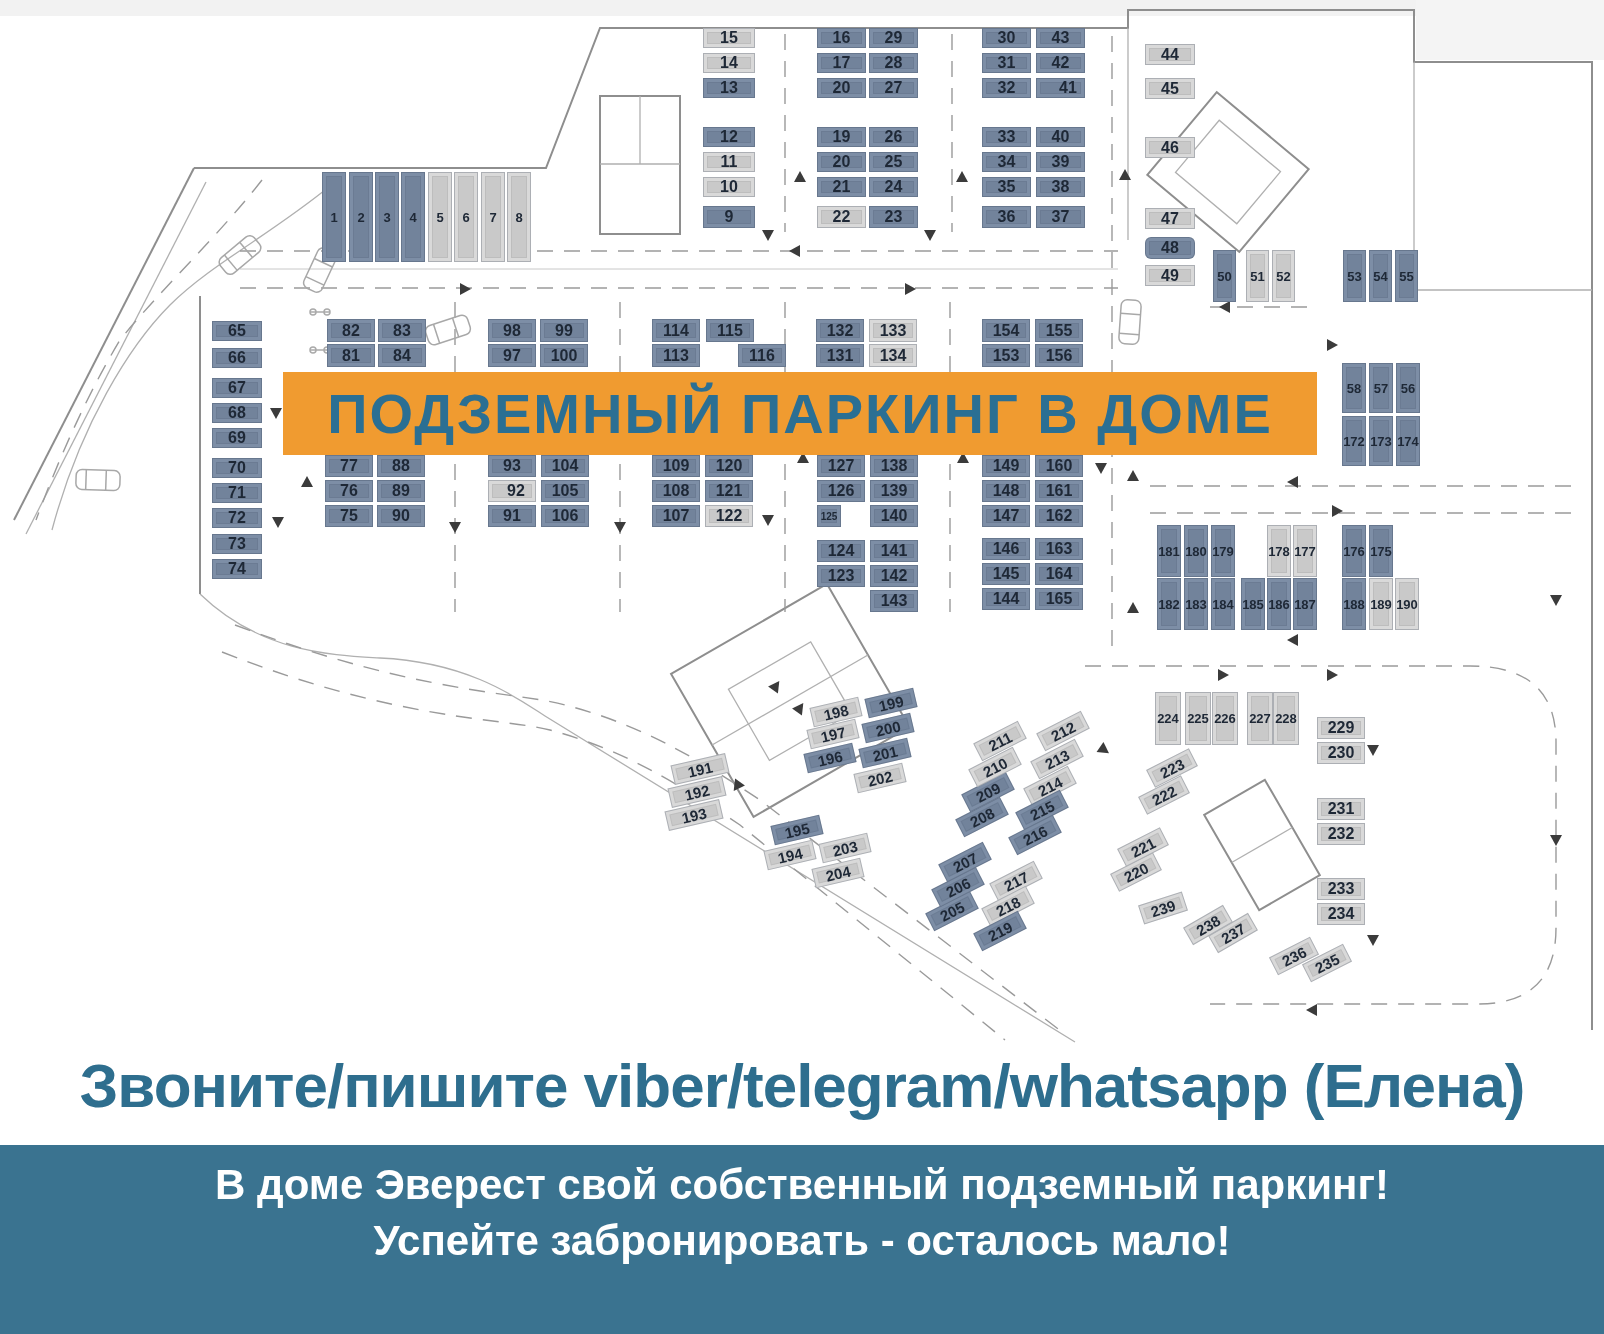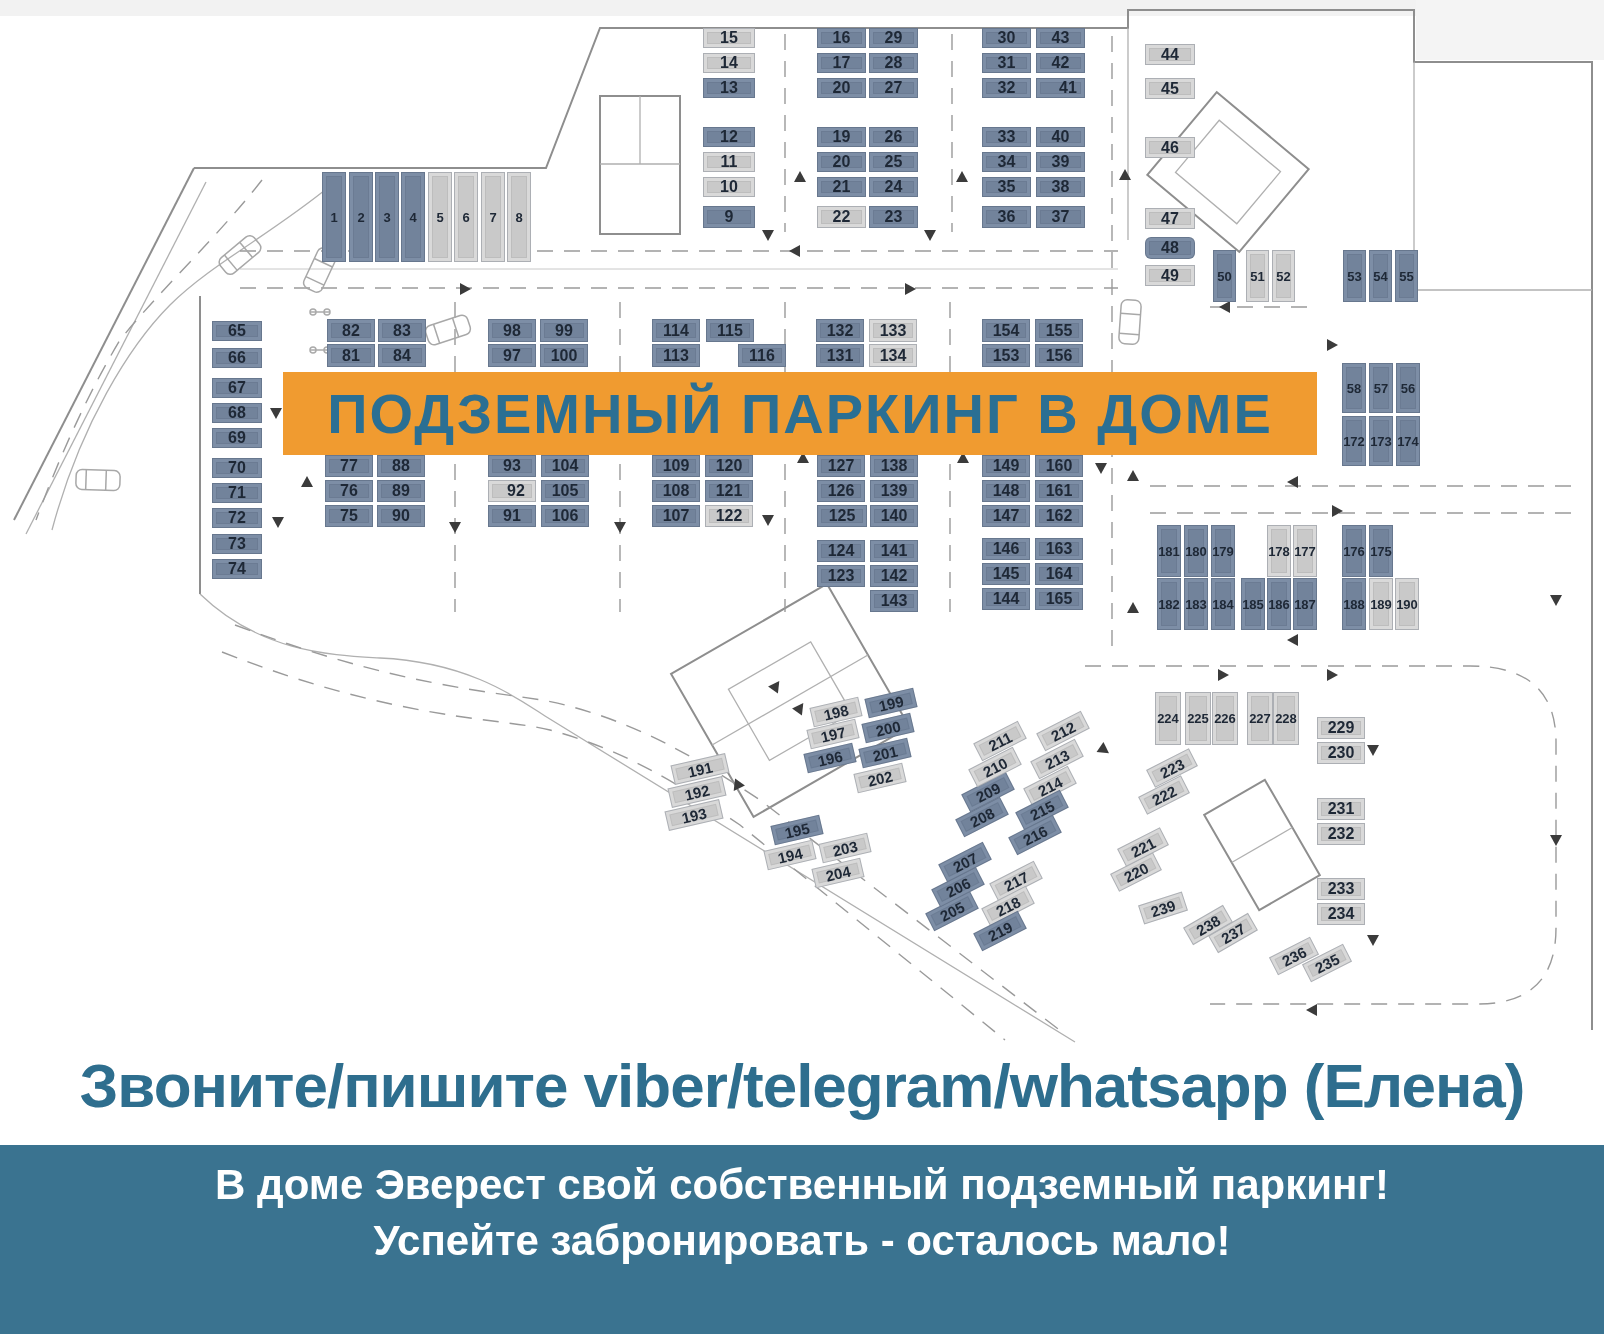--- a/index.html
+++ b/index.html
@@ -467,21 +467,21 @@
         </div>
         <div class="spot g" style="left: 705px; top: 505px; width: 48px; height: 22px; font-size: 16px;">
           <span>122</span>
         </div>
         <div class="spot b" style="left: 817px; top: 565px; width: 48px; height: 22px; font-size: 16px;">
           <span>123</span>
         </div>
         <div class="spot b" style="left: 817px; top: 540px; width: 48px; height: 22px; font-size: 16px;">
           <span>124</span>
         </div>
-        <div class="spot b" style="left: 817px; top: 505px; width: 50px; height: 22px; font-size: 16px;">
+        <div class="spot b" style="left: 817px; top: 505px; width: 24px; height: 22px; font-size: 10px;">
           <span>125</span>
         </div>
         <div class="spot b" style="left: 817px; top: 480px; width: 48px; height: 22px; font-size: 16px;">
           <span>126</span>
         </div>
         <div class="spot b" style="left: 817px; top: 455px; width: 48px; height: 22px; font-size: 16px;">
           <span>127</span>
         </div>
         <div class="spot b" style="left: 816px; top: 344px; width: 48px; height: 23px; font-size: 16px;">
           <span>131</span>

